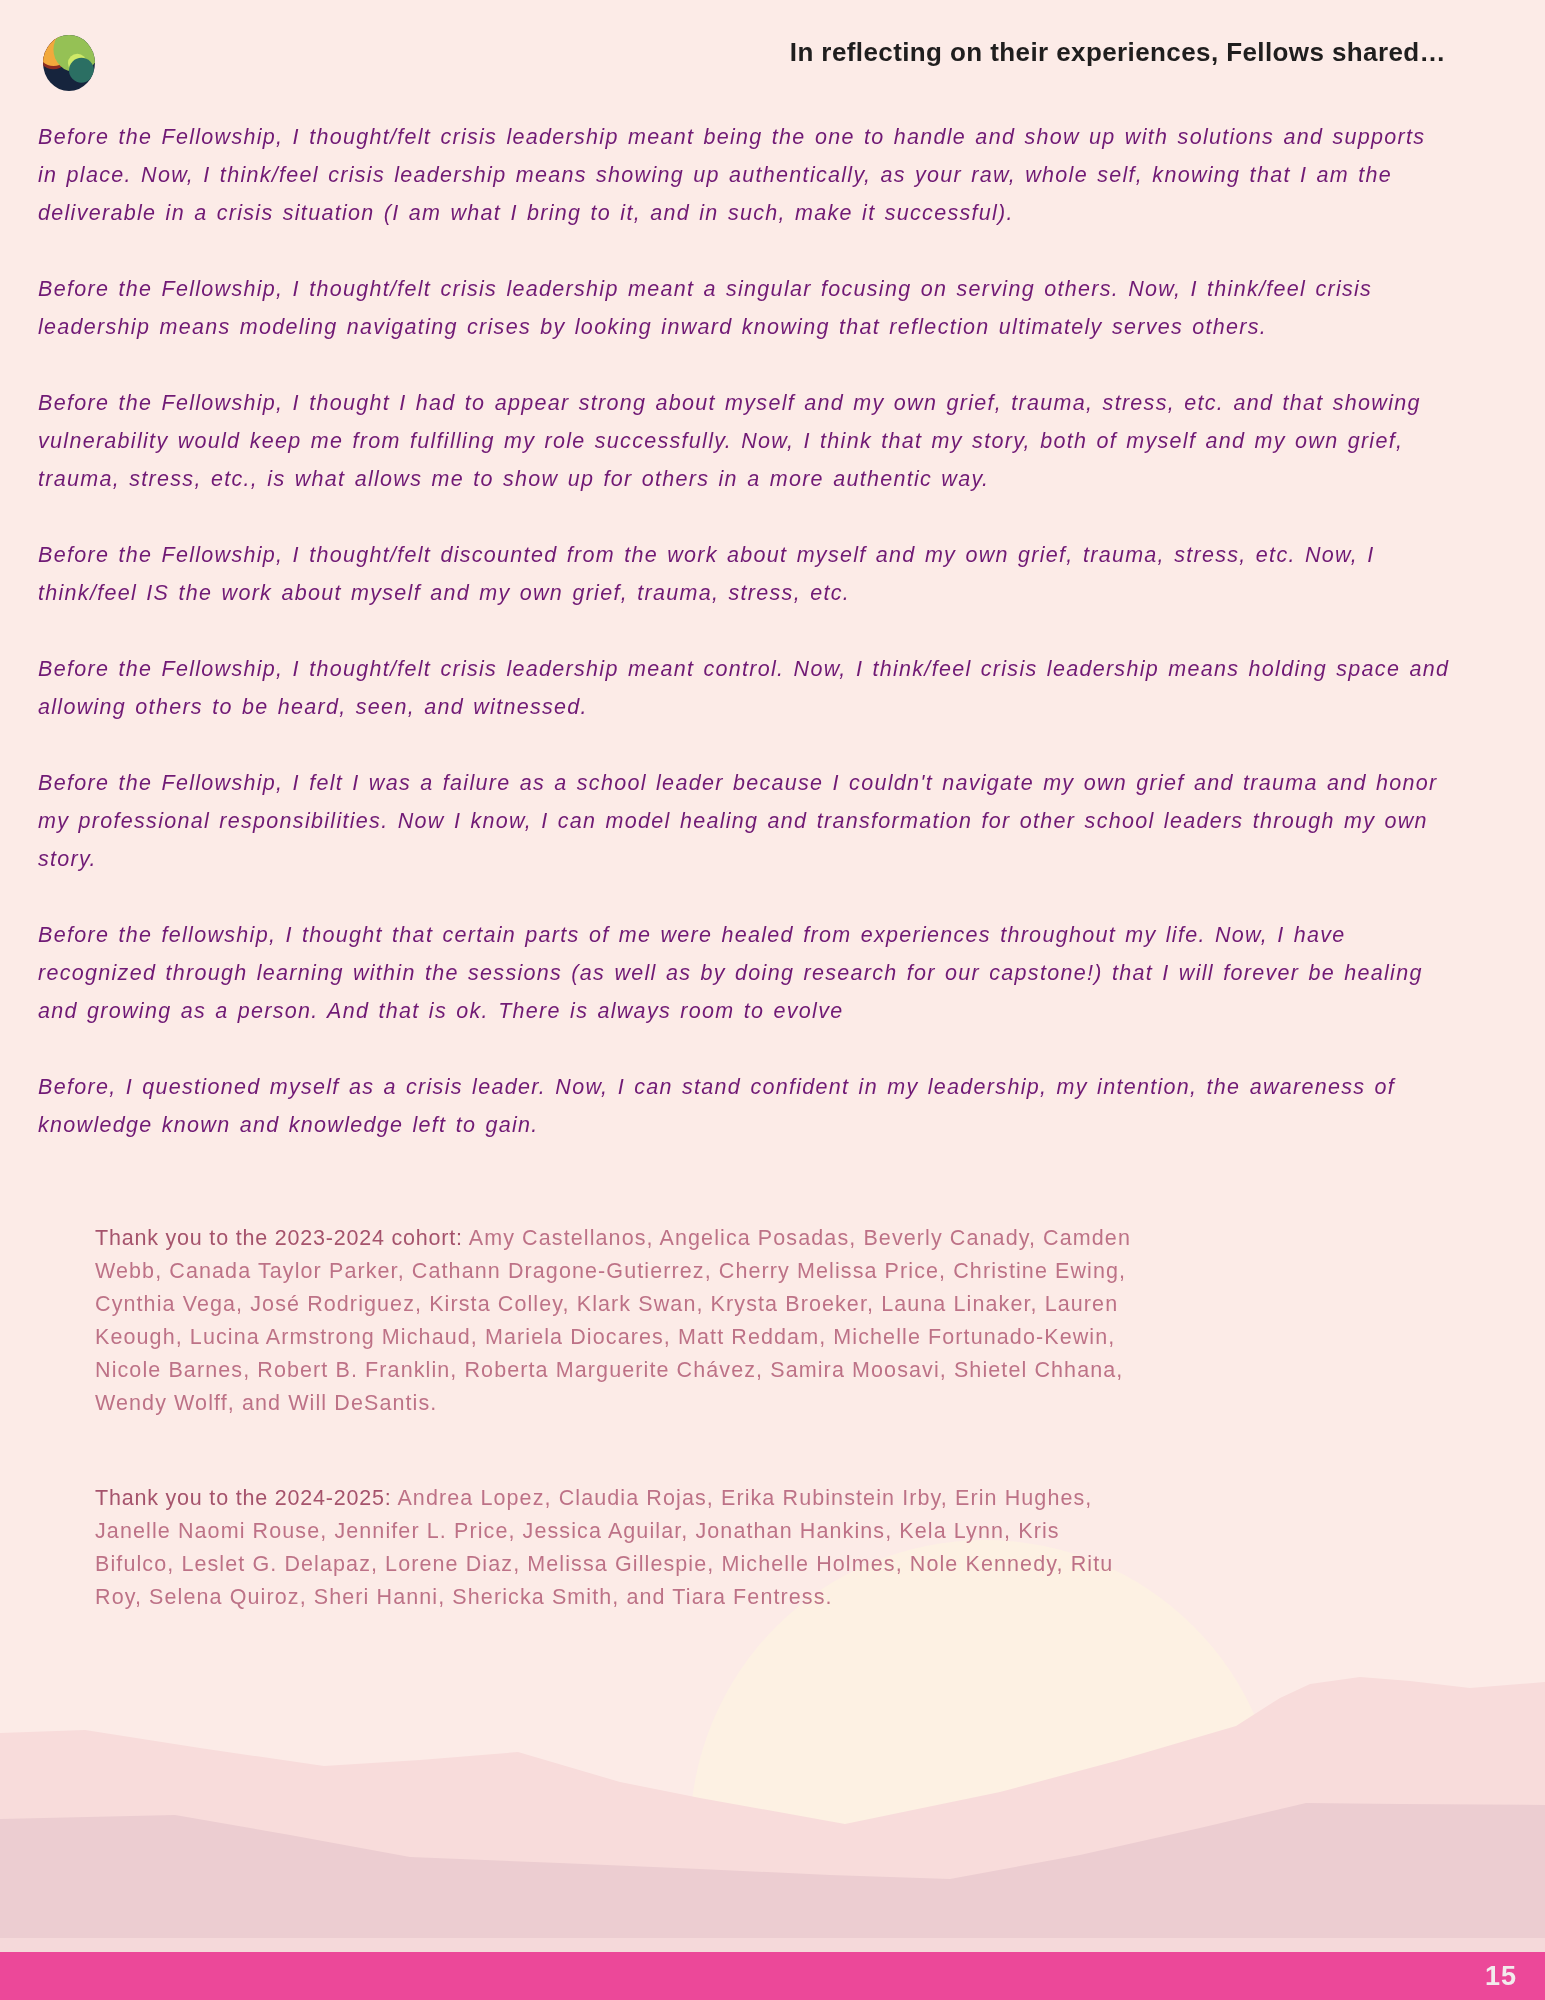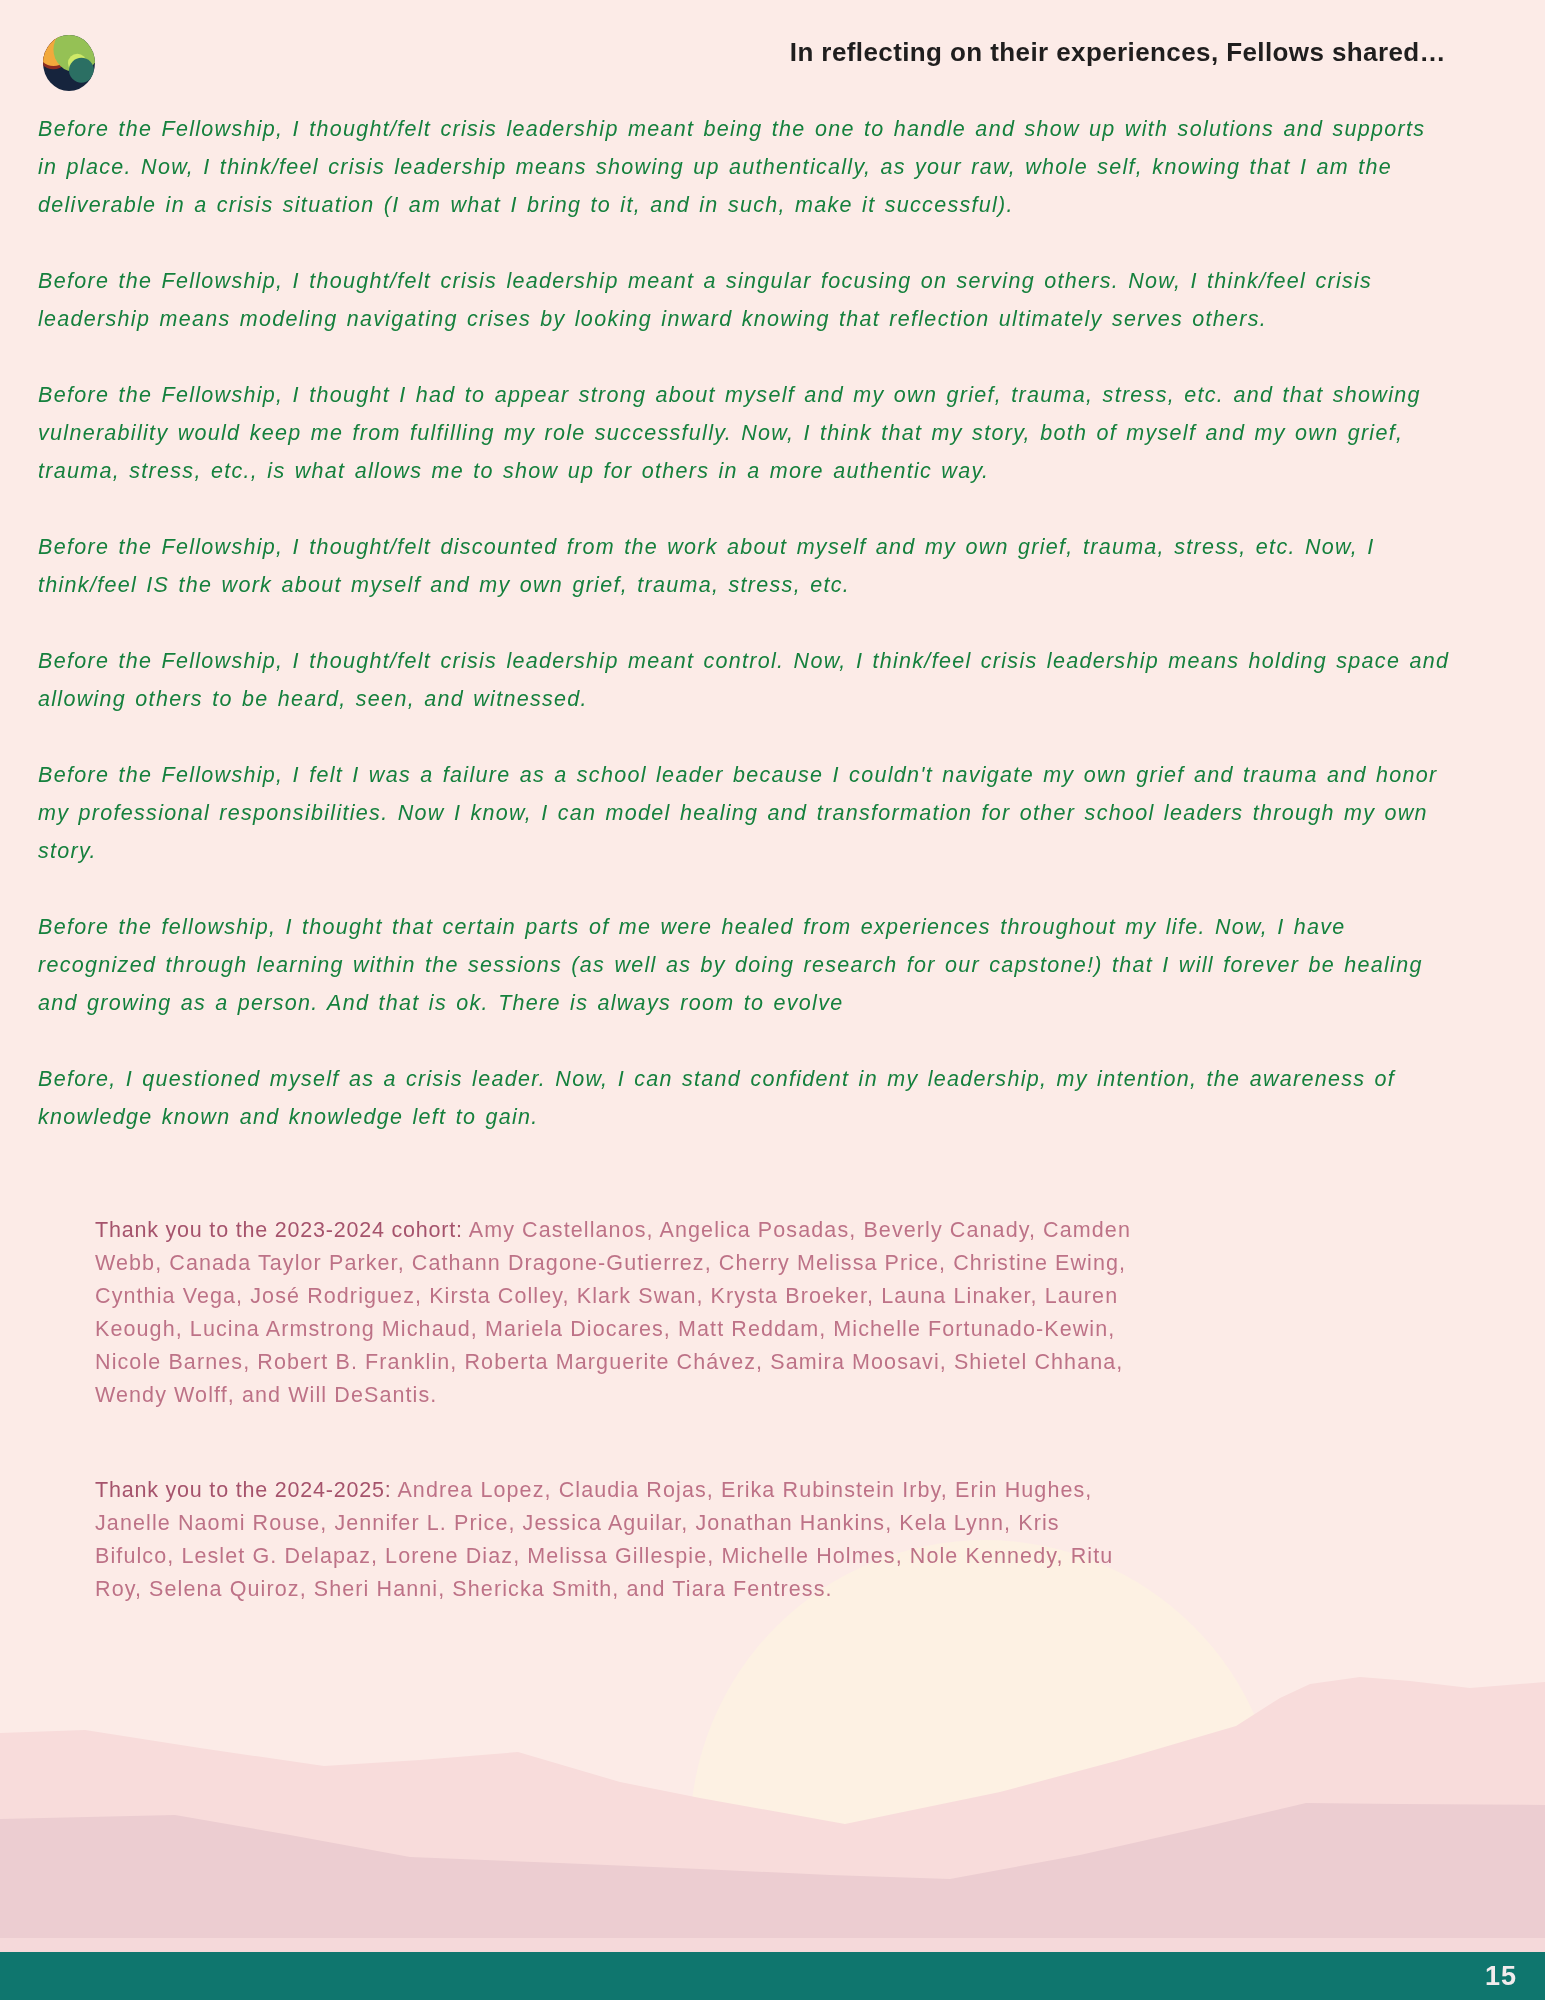--- a/index.html
+++ b/index.html
@@ -22,25 +22,25 @@
     text-align:right;
     font-size:26px;font-weight:bold;color:#1f1e1e;
     letter-spacing:0.4px;
   }
   
   .testimonials{
     position:relative;z-index:2;
     padding:38px 92px 0 38px;
   }
   .testimonials p{
-    margin:0 0 38px 0;
+    margin:8px 0 38px 0;
     font-style:italic;
     font-size:21.5px;line-height:38px;
     letter-spacing:1.3px;word-spacing:2px;
-    color:#15803d;
+    color:#701a75;
   }
   
   .acks{
     position:relative;z-index:2;
     padding:40px 0 0 95px;
   }
   .ack{
     width:1045px;
     margin:0 0 62px 0;
     font-size:21.5px;line-height:33px;
@@ -52,21 +52,21 @@
   .scene{
     position:absolute;left:0;bottom:48px;width:1545px;height:522px;
     z-index:0;display:block;
   }
   .footer-strip{
     position:absolute;left:0;bottom:48px;width:1545px;height:14px;
     background:#f5d9da;z-index:1;
   }
   .footer-bar{
     position:absolute;left:0;bottom:0;width:1545px;height:48px;
-    background:#0f766e;z-index:3;
+    background:#ec4899;z-index:3;
     display:flex;align-items:center;justify-content:flex-end;
   }
   .page-number{
     color:#f2ebed;font-size:27px;font-weight:bold;
     padding-right:28px;letter-spacing:1px;
   }
 </style>
 </head>
 <body>
 

